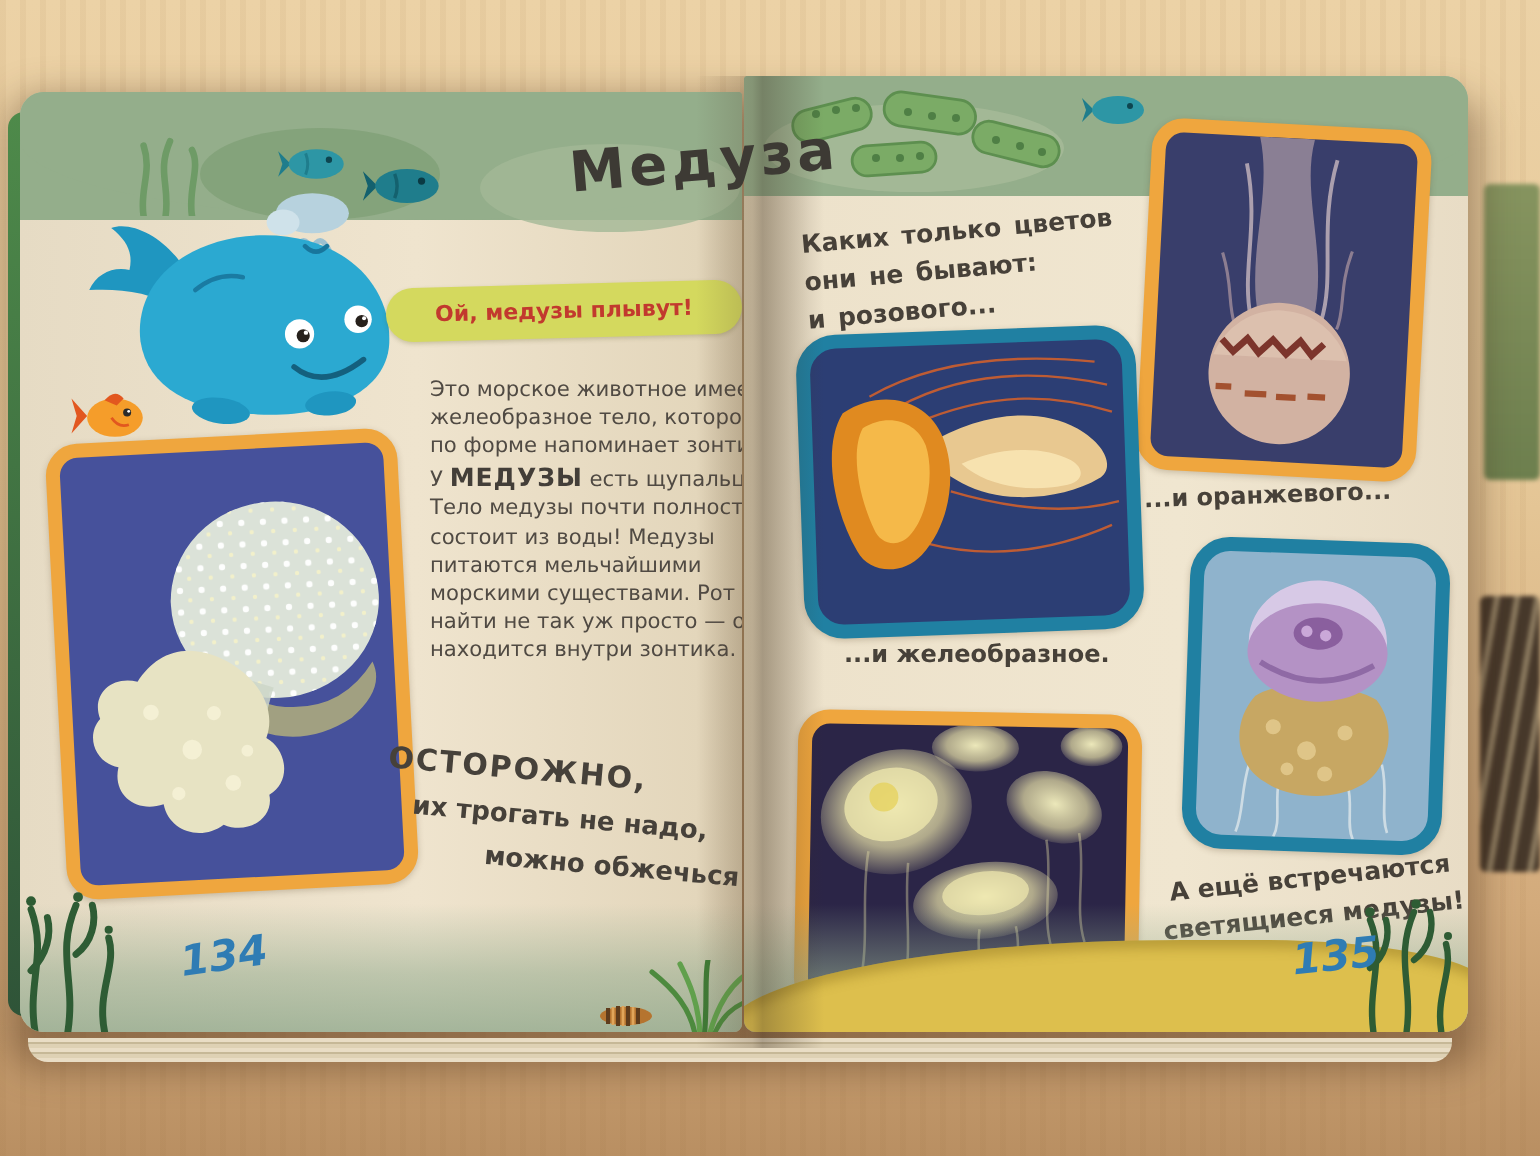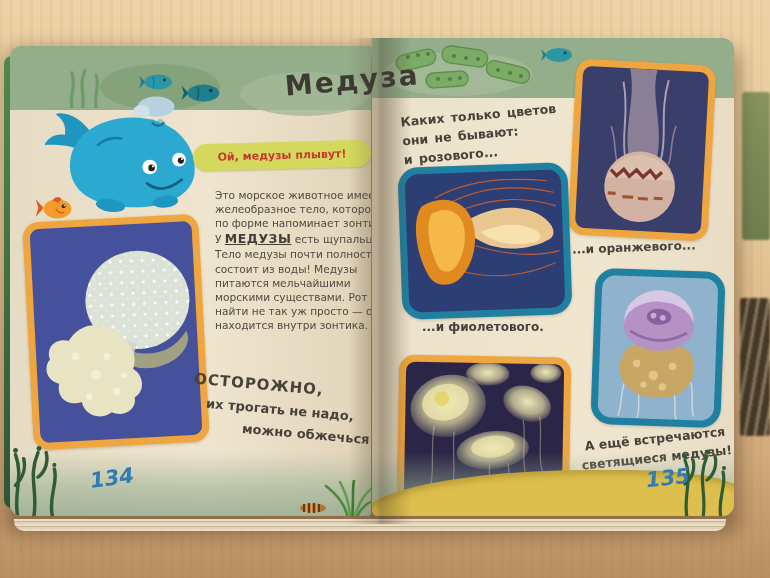--- a/index.html
+++ b/index.html
@@ -50,21 +50,21 @@
   .little-fish{ position:absolute; left:24px; top:146px; width:40px; height:32px; }
 
   
   .bubble{ position:absolute; left:183px; top:96px; width:178px; padding:7px 10px; text-align:center;
      background:#d4d95e; border-radius:16px; color:#c2392e; font-weight:bold; font-size:11px;
      transform:rotate(-1.5deg); box-shadow:0 1px 2px rgba(90,90,30,.25); }
 
   
   .body-text{ position:absolute; left:205px; top:142px; width:172px; font-size:10.6px; line-height:1.34;
      color:#504a43; }
-  .body-text strong{ font-size:12.5px; letter-spacing:.5px; color:#433e38;text-decoration:underline; }
+  .body-text strong{ font-size:12.5px; letter-spacing:.5px; color:#433e38; }
 
   
   .warning{ position:absolute; left:182px; top:332px; width:195px; color:#46413a; transform:rotate(5deg); }
   .warning .w1{ font-size:15px; font-weight:800; letter-spacing:1px; }
   .warning .w2{ font-size:13px; font-weight:700; margin:7px 0 0 14px; }
   .warning .w3{ font-size:13px; font-weight:700; margin:7px 0 0 52px; }
 
   
   .photo{ position:absolute; border-radius:16px; overflow:hidden; box-shadow:0 1px 3px rgba(80,60,30,.25); }
   .photo svg{ display:block; width:100%; height:100%; }
@@ -299,21 +299,21 @@
             <path d="M70,72 C100,82 130,86 156,80"></path>
             <path d="M56,98 C90,108 122,104 152,92"></path>
           </g>
           <path d="M58,48 C86,32 116,30 136,42 C152,52 154,64 146,68 C128,78 96,80 76,68 C66,62 56,55 58,48 Z" fill="#f2d091" opacity=".95"></path>
           <path d="M76,58 C96,50 118,50 132,58 C140,63 138,70 128,71 C110,74 88,70 76,58 Z" fill="#f8e4b2" opacity=".9"></path>
           <path d="M16,30 C36,18 58,24 66,42 C74,60 70,88 54,104 C44,114 27,113 21,101 C9,79 5,46 16,30 Z" fill="#e08a20"></path>
           <path d="M26,38 C40,30 54,36 58,48 C62,62 58,84 48,94 C42,100 33,98 30,90 C23,74 19,50 26,38 Z" fill="#f5b949"></path>
         </svg>
       </div>
 
-      <div class="caption caption-violet">...и фиолетового.</div>
+      <div class="caption caption-violet">...и желеобразное.</div>
 
       <div class="photo frame-teal photo-purple">
         <svg viewBox="0 0 120 150">
           <g stroke="#dde6ea" stroke-width="1.4" opacity=".8" fill="none">
             <path d="M26,112 C22,126 24,138 20,148"></path>
               <path d="M42,120 C40,132 44,142 40,150"></path>
             <path d="M78,120 C82,132 78,142 82,150"></path>
               <path d="M96,110 C100,124 96,136 100,146"></path>
           </g>
           <path d="M28,76 C16,90 18,112 34,121 C48,130 72,130 86,121 C100,112 104,90 92,76 C78,68 42,66 28,76 Z" fill="#c7a763"></path>

